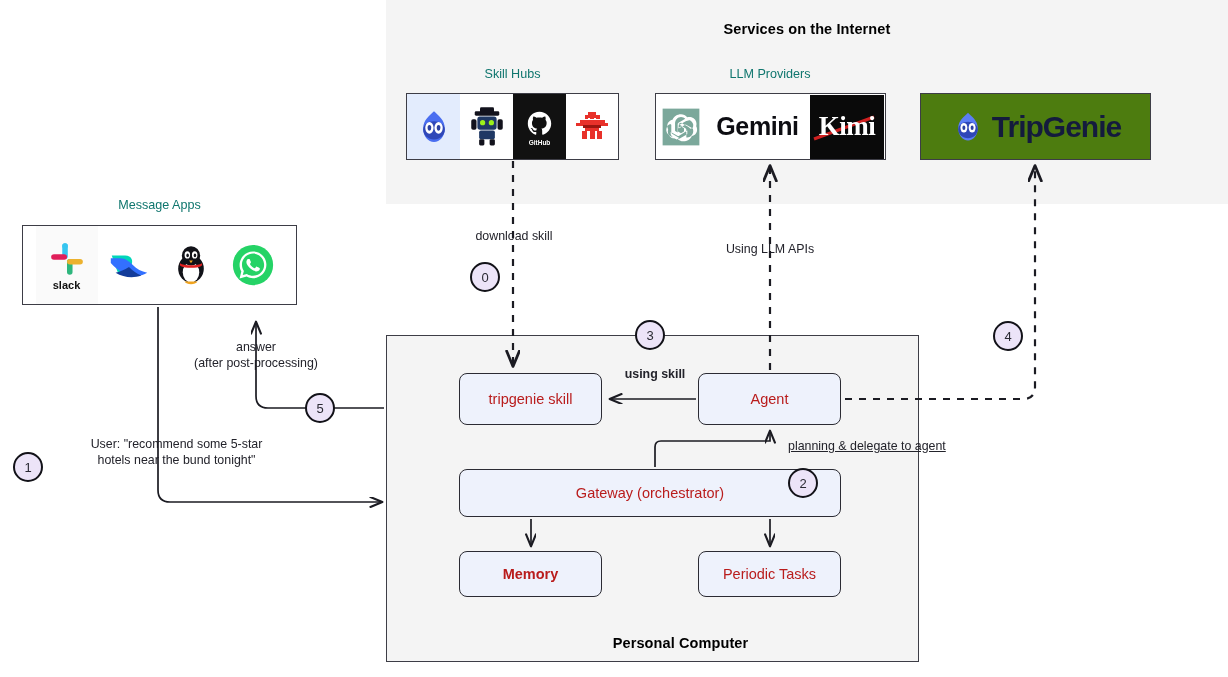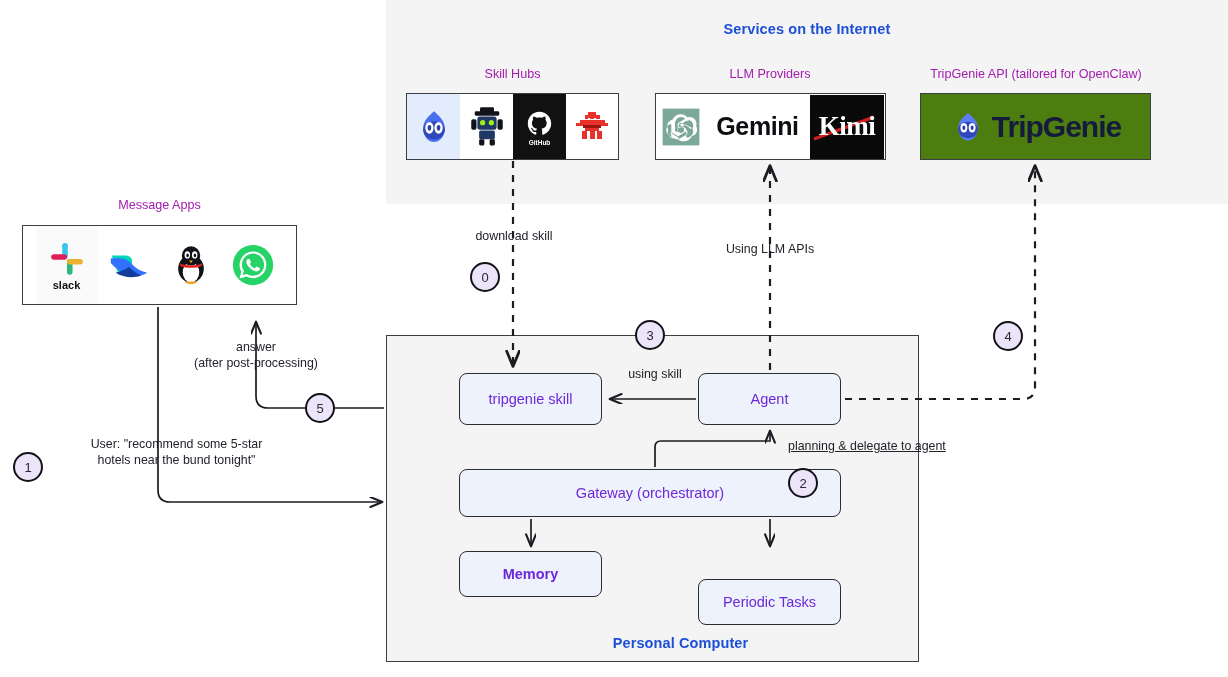--- a/index.html
+++ b/index.html
@@ -7,36 +7,36 @@
        font-family:"Liberation Sans","DejaVu Sans",sans-serif;
        color:#1b1b22;}
   #stage{position:relative;width:1228px;height:677px;}
 
   
   .internet-panel{position:absolute;left:386px;top:0;width:842px;height:204px;
                   background:#f4f4f4;}
   .pc-panel{position:absolute;left:386px;top:335px;width:533px;height:327px;
             background:#f4f4f4;border:1.6px solid #3d3d46;box-sizing:border-box;}
 
-  .panel-title{position:absolute;font-weight:bold;font-size:14.5px;color:#1d4ed8;
+  .panel-title{position:absolute;font-weight:bold;font-size:14.5px;color:#000000;
                text-align:center;letter-spacing:.1px;}
-  .group-label{position:absolute;font-size:12.6px;color:#a21caf;text-align:center;
+  .group-label{position:absolute;font-size:12.6px;color:#0f766e;text-align:center;
                white-space:nowrap;}
 
   
   .logo-strip{position:absolute;background:#ffffff;border:1.5px solid #3d3d46;
               box-sizing:border-box;display:flex;align-items:center;
               justify-content:center;overflow:hidden;}
   .logo-cell{height:100%;display:flex;align-items:center;justify-content:center;
              overflow:hidden;}
 
   
   .node{position:absolute;background:#eef2fc;border:1.4px solid #2b2b33;
         border-radius:8px;box-sizing:border-box;display:flex;align-items:center;
-        justify-content:center;font-size:14.5px;color:#6d28d9;text-align:center;}
+        justify-content:center;font-size:14.5px;color:#b91c1c;text-align:center;}
 
   
   .badge{position:absolute;width:30px;height:30px;border-radius:50%;
          background:#ece4f8;border:2.4px solid #121218;box-sizing:border-box;
          display:flex;align-items:center;justify-content:center;
          font-size:13px;color:#2a2a33;z-index:40;}
 
   
   .edge-label{position:absolute;font-size:12.4px;color:#23232b;text-align:center;
               line-height:1.32;white-space:pre-line;}
@@ -48,21 +48,20 @@
 <body>
 
 <div id="stage">
 
   <div class="internet-panel"></div>
 
   <div class="panel-title" style="left:386px;top:21px;width:842px;">Services on the Internet</div>
 
   <div class="group-label" style="left:410px;top:67px;width:205px;">Skill Hubs</div>
   <div class="group-label" style="left:655px;top:67px;width:230px;">LLM Providers</div>
-  <div class="group-label" style="left:905px;top:67px;width:262px;">TripGenie API (tailored for OpenClaw)</div>
 
   <div class="logo-strip" style="left:406px;top:93px;width:213px;height:67px;">
     <div class="logo-cell" style="width:53px;background:#e3ecfd;">
       <svg width="40" height="40" viewBox="0 0 48 48">
         <path d="M24 5c5 5 13 10 13 21 0 9-6 16-13 16S11 35 11 26C11 15 19 10 24 5z" fill="#4a6ef0"></path>
         <path d="M11 27c0-6 6-10 13-10s13 4 13 10c0 7-6 12-13 12s-13-5-13-12z" fill="#2f47b8"></path>
         <ellipse cx="18.5" cy="25" rx="5" ry="7" fill="#ffffff"></ellipse>
         <ellipse cx="29.5" cy="25" rx="5" ry="7" fill="#ffffff"></ellipse>
         <ellipse cx="18.5" cy="25" rx="2.2" ry="3.4" fill="#2b3fa0"></ellipse>
         <ellipse cx="29.5" cy="25" rx="2.2" ry="3.4" fill="#2b3fa0"></ellipse>
@@ -180,21 +179,21 @@
     </div>
   </div>
 
   <div class="pc-panel"></div>
   <div class="panel-title" style="left:386px;top:635px;width:533px;padding-left:28px;">Personal Computer</div>
 
   <div class="node" style="left:459px;top:373px;width:143px;height:52px;">tripgenie skill</div>
   <div class="node" style="left:698px;top:373px;width:143px;height:52px;">Agent</div>
   <div class="node" style="left:459px;top:469px;width:382px;height:48px;">Gateway (orchestrator)</div>
   <div class="node" style="left:459px;top:551px;width:143px;height:46px;font-weight:bold;">Memory</div>
-  <div class="node" style="left:698px;top:551px;width:143px;height:46px;margin-top:28px;">Periodic Tasks</div>
+  <div class="node" style="left:698px;top:551px;width:143px;height:46px;">Periodic Tasks</div>
 
   <svg class="wires" viewBox="0 0 1228 677">
     <defs>
       <marker id="ah" markerWidth="9" markerHeight="9" refX="7.4" refY="3.2" orient="auto" markerUnits="strokeWidth">
         <path d="M0.6,0.3 L7.6,3.2 L0.6,6.1" fill="none" stroke="#1b1b22" stroke-width="1.25" stroke-linecap="round" stroke-linejoin="round"></path>
       </marker>
     </defs>
     <g stroke="#1b1b22" fill="none" stroke-width="2.2">
 
       <path d="M513,161 L513,366" stroke-dasharray="7,7" marker-end="url(#ah)"></path>
@@ -214,21 +213,21 @@
       <path d="M770,519 L770,546" marker-end="url(#ah)"></path>
 
       <path d="M384,408 L268,408 M305,408 L268,408 Q256,408 256,396 L256,322" marker-end="url(#ah)"></path>
 
       <path d="M158,307 L158,490 Q158,502 170,502 L382,502" marker-end="url(#ah)"></path>
     </g>
   </svg>
 
   <div class="edge-label" style="left:444px;top:228px;width:140px;">download skill</div>
   <div class="edge-label" style="left:700px;top:241px;width:140px;">Using LLM APIs</div>
-  <div class="edge-label" style="left:610px;top:366px;width:90px;">using skill</div>
+  <div class="edge-label" style="left:610px;top:366px;width:90px;font-weight:bold;">using skill</div>
   <div class="edge-label" style="left:788px;top:438px;width:210px;text-align:left;text-decoration:underline;">planning &amp; delegate to agent</div>
   <div class="edge-label" style="left:183px;top:339px;width:146px;">answer
 (after post-processing)</div>
   <div class="edge-label" style="left:54px;top:436px;width:245px;">User: "recommend some 5-star
 hotels near the bund tonight"</div>
 
   <div class="badge" style="left:470px;top:262px;">0</div>
   <div class="badge" style="left:13px;top:452px;">1</div>
   <div class="badge" style="left:788px;top:468px;">2</div>
   <div class="badge" style="left:635px;top:320px;">3</div>

